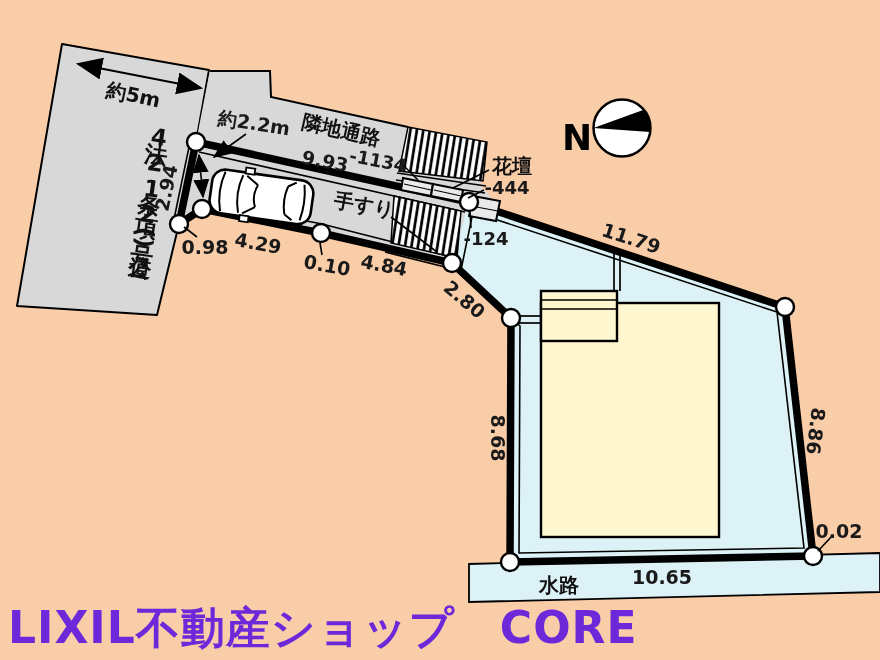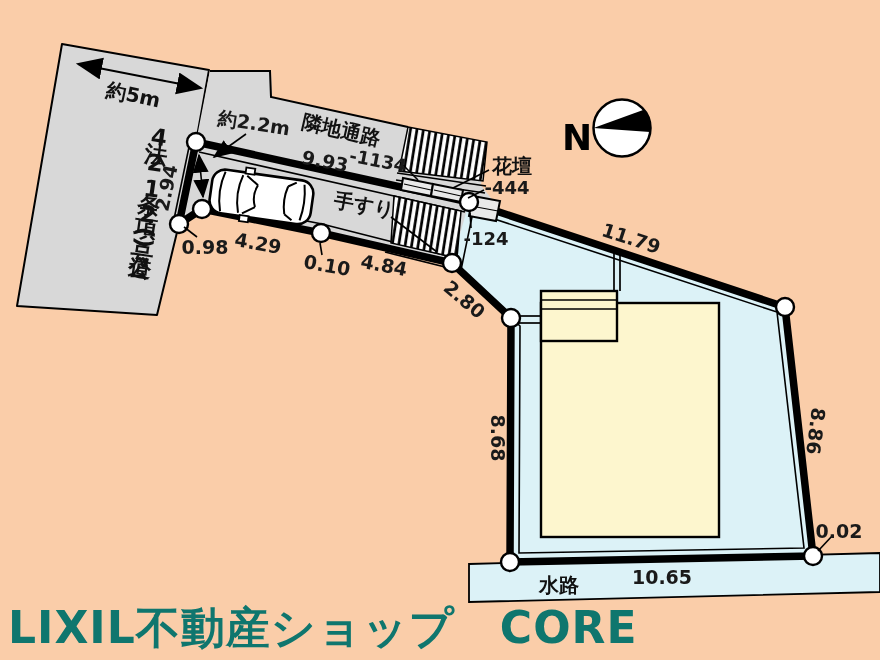--- a/index.html
+++ b/index.html
@@ -8,21 +8,21 @@
   #plan{position:absolute;left:0;top:0;}
   .dim{font:600 19px "DejaVu Sans",sans-serif;fill:#1a1a1a;}
   .dim-s{font:600 18px "DejaVu Sans",sans-serif;fill:#1a1a1a;}
   .jp{font:600 20px "DejaVu Sans",sans-serif;fill:#111;}
   .north{font:bold 36px "DejaVu Sans",sans-serif;fill:#000;}
   #road-label{position:absolute;left:99px;top:121px;width:78px;height:210px;
       writing-mode:vertical-rl;font-size:23px;font-weight:600;color:#111;
       line-height:1.4;transform:rotate(8deg);transform-origin:50% 0;}
   #road-label .upright{text-orientation:upright;}
   #watermark{position:absolute;left:8px;top:599px;font-size:44px;font-weight:bold;
-      color:#0f766e;white-space:pre;letter-spacing:1px;}
+      color:#6d28d9;white-space:pre;letter-spacing:1px;}
 </style>
 </head>
 <body>
 
 <div id="stage">
 
 <svg id="plan" width="880" height="660" viewBox="0 0 880 660">
   <defs>
     <marker id="ah" orient="auto-start-reverse" markerWidth="13" markerHeight="11" refX="11" refY="5">
       <path d="M0,0 L12,5 L0,10 Z" fill="#000"></path>

